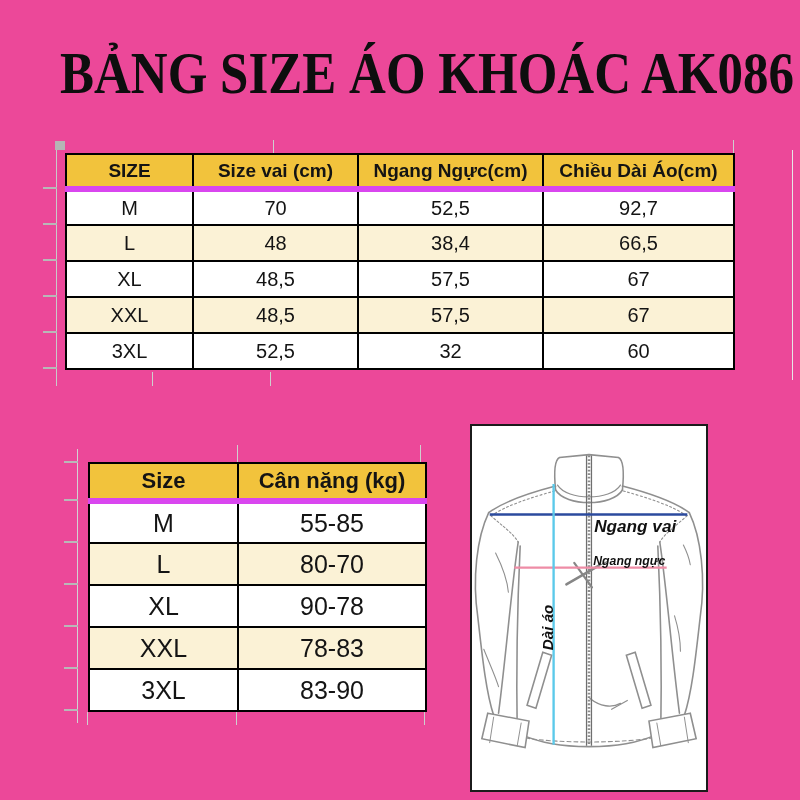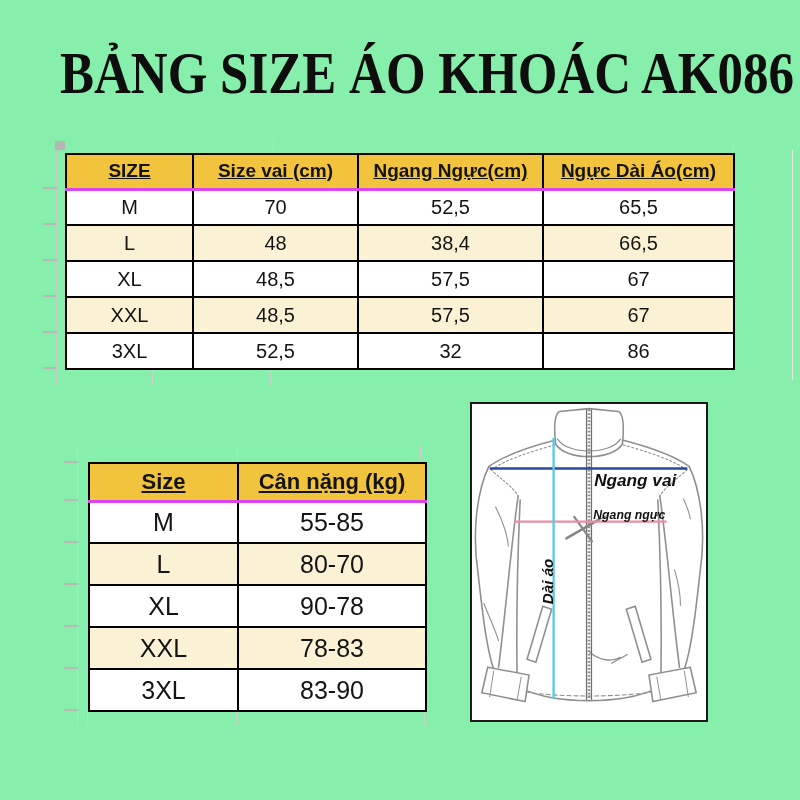--- a/index.html
+++ b/index.html
@@ -1,39 +1,39 @@
 <!DOCTYPE html>
 <html><head>
 <meta charset="utf-8">
 <style>
   html,body{margin:0;padding:0;background:#fff;}
-  .page{position:relative;width:800px;height:800px;background:#86efac;overflow:hidden;
+  .page{position:relative;width:800px;height:800px;background:#ec4899;overflow:hidden;
         font-family:"Liberation Sans",sans-serif;}
   .title{position:absolute;left:0;top:42px;width:800px;text-align:center;
          font-family:"Liberation Serif",serif;font-weight:700;font-size:60px;line-height:1.05;
          color:#0e0e0e;transform:scaleX(0.85);transform-origin:50% 50%;white-space:nowrap;}
   table.t{position:absolute;border-collapse:collapse;table-layout:fixed;background:#fff;
           text-align:center;color:#141414;}
   table.t th,table.t td{border:2px solid #000;padding:0;overflow:hidden;white-space:nowrap;}
-  table.t thead th{background:#f2c33c;font-weight:700;border-bottom:3px solid #d946ef;text-decoration:underline;}
+  table.t thead th{background:#f2c33c;font-weight:700;border-bottom:6px solid #d946ef;}
   table.main{left:65px;top:153px;width:668px;}
   table.main thead tr{height:35px;}
   table.main thead th{font-size:19px;}
   table.main tbody tr{height:36px;}
   table.main tbody td{font-size:20px;}
   table.weight{left:88px;top:462px;width:337px;}
   table.weight thead tr{height:38px;}
   table.weight thead th{font-size:22px;}
   table.weight tbody tr{height:42px;}
   table.weight tbody td{font-size:25px;}
   tr.alt td{background:#fbf2d6;}
   .art{position:absolute;background:#c9c9c9;}
   .tick{background:#b8b8b8;width:14px;height:2px;}
   .stub{background:#cfcfcf;width:1px;}
-  .jacket-box{position:absolute;left:470px;top:402px;width:238px;height:320px;
+  .jacket-box{position:absolute;left:470px;top:424px;width:238px;height:368px;
               box-sizing:border-box;border:2px solid #1b1b1b;background:#fff;}
   .jacket-box svg{display:block;width:100%;height:100%;}
   .jkt-label{font-family:"Liberation Sans",sans-serif;font-weight:bold;font-style:italic;fill:#101010;}
 </style>
 </head>
 <body>
 
 <div class="page">
 
   <div class="title">BẢNG SIZE ÁO KHOÁC AK086</div>
@@ -43,29 +43,29 @@
         <col style="width:127px">
         <col style="width:165px">
         <col style="width:185px">
         <col style="width:191px">
       </colgroup>
     <thead>
       <tr>
         <th>SIZE</th>
         <th>Size vai (cm)</th>
         <th>Ngang Ngực(cm)</th>
-        <th>Ngực Dài Áo(cm)</th>
+        <th>Chiều Dài Áo(cm)</th>
       </tr>
     </thead>
     <tbody>
       <tr>
         <td>M</td>
         <td>70</td>
         <td>52,5</td>
-        <td>65,5</td>
+        <td>92,7</td>
       </tr>
       <tr class="alt">
         <td>L</td>
         <td>48</td>
         <td>38,4</td>
         <td>66,5</td>
       </tr>
       <tr>
         <td>XL</td>
         <td>48,5</td>
@@ -75,21 +75,21 @@
       <tr class="alt">
         <td>XXL</td>
         <td>48,5</td>
         <td>57,5</td>
         <td>67</td>
       </tr>
       <tr>
         <td>3XL</td>
         <td>52,5</td>
         <td>32</td>
-        <td>86</td>
+        <td>60</td>
       </tr>
     </tbody>
   </table>
 
   <table class="t weight">
     <colgroup>
         <col style="width:149px">
         <col style="width:188px">
       </colgroup>
     <thead>

